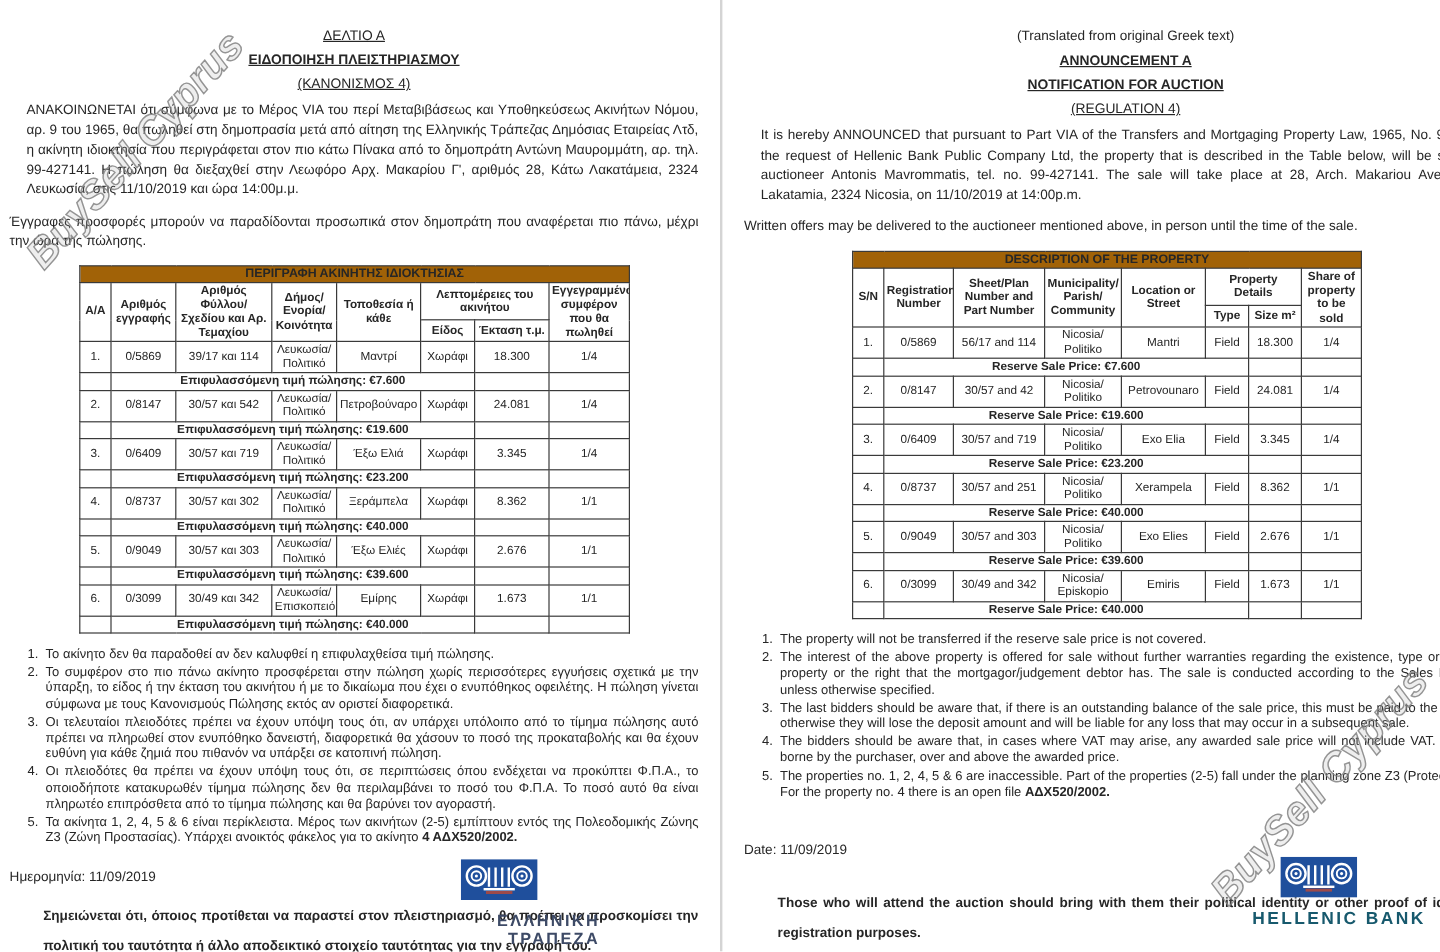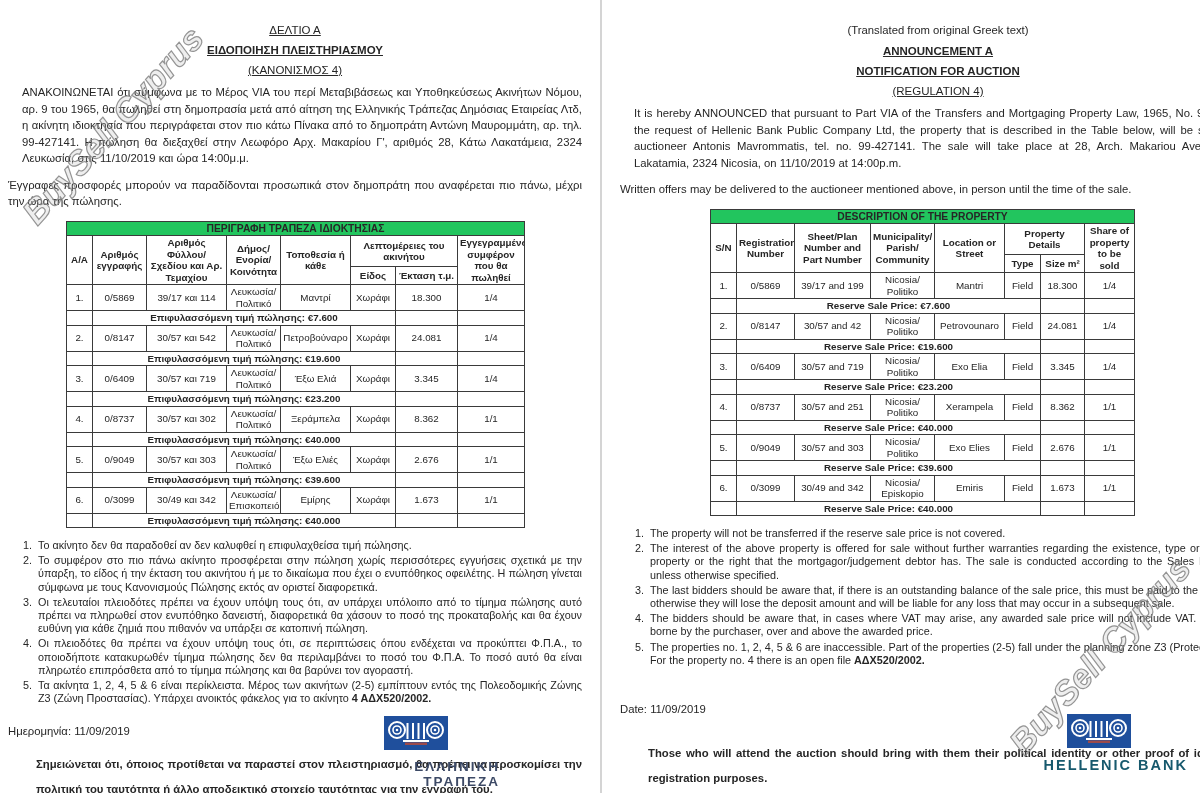--- a/index.html
+++ b/index.html
@@ -12,21 +12,21 @@
   #pageR{left:600px;width:672px;padding:24px 16px 0 18px;border-left:2px solid #d4d4d4;}
   .tline{text-align:center;font-size:11.5px;margin:0 0 8px 0;}
   .u{text-decoration:underline;}
   .b{font-weight:bold;}
   .translated{text-align:center;font-size:11.3px;margin:0 0 9px 0;}
   .intro{font-size:11.3px;line-height:16.5px;text-align:justify;margin:8px 0 0 14px;}
   .offers{font-size:11.3px;line-height:16.5px;text-align:justify;margin:10px 0 0 0;}
   table.prop{border-collapse:collapse;table-layout:fixed;margin-top:11px;font-size:9.8px;}
   table.prop td,table.prop th{border:1px solid #3a3a3a;padding:1px 2px;text-align:center;vertical-align:middle;line-height:11.5px;overflow:hidden;}
   table.prop th{font-weight:bold;}
-  th.band{background:#22c55e;font-size:10.3px;padding:2px;}
+  th.band{background:#a16207;font-size:10.3px;padding:2px;}
   td.reserve{text-align:left;font-weight:bold;padding-left:5px;white-space:nowrap;}
   ol.notes{margin:11px 0 0 0;padding-left:27px;font-size:10.8px;line-height:13.2px;text-align:justify;}
   ol.notes li{margin-bottom:2px;padding-left:3px;}
   .date{font-size:11.3px;}
   #pageL .date{margin-top:20px;}
   #pageR .date{margin-top:36px;}
   .idnote{font-weight:bold;font-size:11.3px;line-height:25px;text-align:justify;margin-left:28px;}
   #pageL .idnote{margin-top:15px;}
   #pageR .idnote{margin-top:26px;}
   .logo-block{position:absolute;text-align:center;}
@@ -66,21 +66,21 @@
         <col style="width:54px">
         <col style="width:80px">
         <col style="width:54px">
       <col style="width:70px">
         <col style="width:45px">
         <col style="width:62px">
         <col style="width:67px">
     </colgroup>
     <thead>
       <tr>
-          <th class="band" colspan="8">ΠΕΡΙΓΡΑΦΗ ΤΡΑΠΕΖΑ ΙΔΙΟΚΤΗΣΙΑΣ</th>
+          <th class="band" colspan="8">ΠΕΡΙΓΡΑΦΗ ΑΚΙΝΗΤΗΣ ΙΔΙΟΚΤΗΣΙΑΣ</th>
         </tr>
       <tr>
         <th rowspan="2">Α/Α</th>
         <th rowspan="2">Αριθμός εγγραφής</th>
         <th rowspan="2">Αριθμός Φύλλου/ Σχεδίου και Αρ. Τεμαχίου</th>
         <th rowspan="2">Δήμος/ Ενορία/ Κοινότητα</th>
         <th rowspan="2">Τοποθεσία ή κάθε</th>
         <th colspan="2">Λεπτομέρειες του ακινήτου</th>
         <th rowspan="2">Εγγεγραμμένο συμφέρον που θα πωληθεί</th>
       </tr>
@@ -237,21 +237,21 @@
       </tr>
       <tr>
         <th>Type</th>
         <th>Size m²</th>
       </tr>
     </thead>
     <tbody>
         <tr>
           <td>1.</td>
           <td>0/5869</td>
-          <td>39/17 and 199</td>
+          <td>56/17 and 114</td>
           <td>Nicosia/ Politiko</td>
           <td>Mantri</td>
           <td>Field</td>
           <td>18.300</td>
           <td>1/4</td>
         </tr>
         <tr>
           <td></td>
           <td colspan="5" class="reserve">Reserve Sale Price: €7.600</td>
           <td></td>

